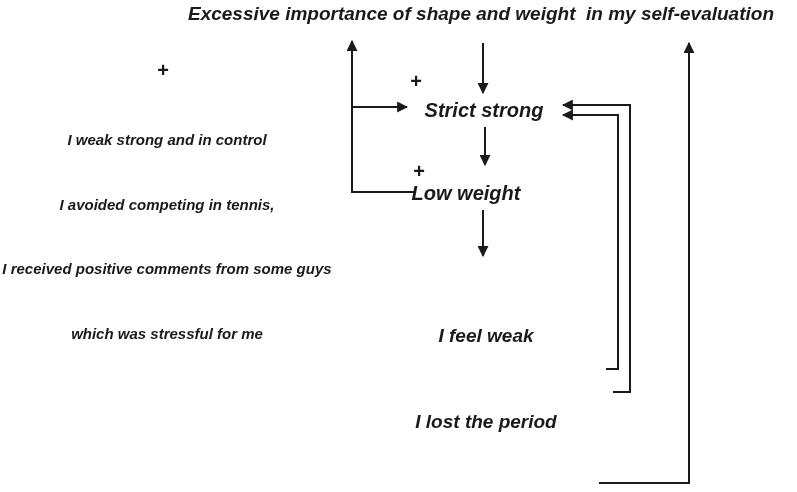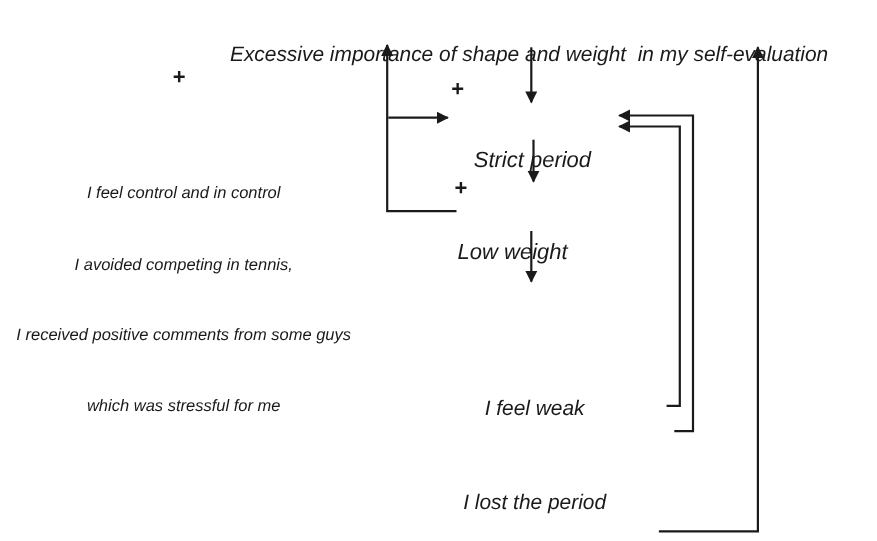--- a/index.html
+++ b/index.html
@@ -19,24 +19,23 @@
   .arrows {
     position: absolute;
     left: 0;
     top: 0;
     width: 797px;
     height: 492px;
   }
   .txt {
     position: absolute;
     font-style: italic;
-    font-weight: 400;
+    font-weight: 700;
     text-align: center;
     white-space: pre;
-    margin-top: 36px;
   }
   .title {
     left: 165px;
     top: 2px;
     width: 632px;
     font-size: 19px;
     line-height: 24px;
   }
   .plus {
     position: absolute;
@@ -108,29 +107,29 @@
 
       <path d="M599 483 L689 483 L689 43" marker-end="url(#arr)"></path>
     </g>
   </svg>
 
   <div class="txt title">Excessive importance of shape and weight  in my self-evaluation</div>
 
   <div class="plus plus-left">+</div>
 
   <div class="txt left-notes">
-    <div>I feel control and in control</div>
+    <div>I weak strong and in control</div>
     <div>I avoided competing in tennis,</div>
     <div>I received positive comments from some guys</div>
     <div>which was stressful for me</div>
   </div>
 
   <div class="plus plus-strict">+</div>
 
-  <div class="txt node-strict">Strict period</div>
+  <div class="txt node-strict">Strict strong</div>
 
   <div class="plus plus-low">+</div>
 
   <div class="txt node-low">Low weight</div>
 
   <div class="txt consequences">
     <div>I feel weak</div>
     <div>I lost the period</div>
     
     

